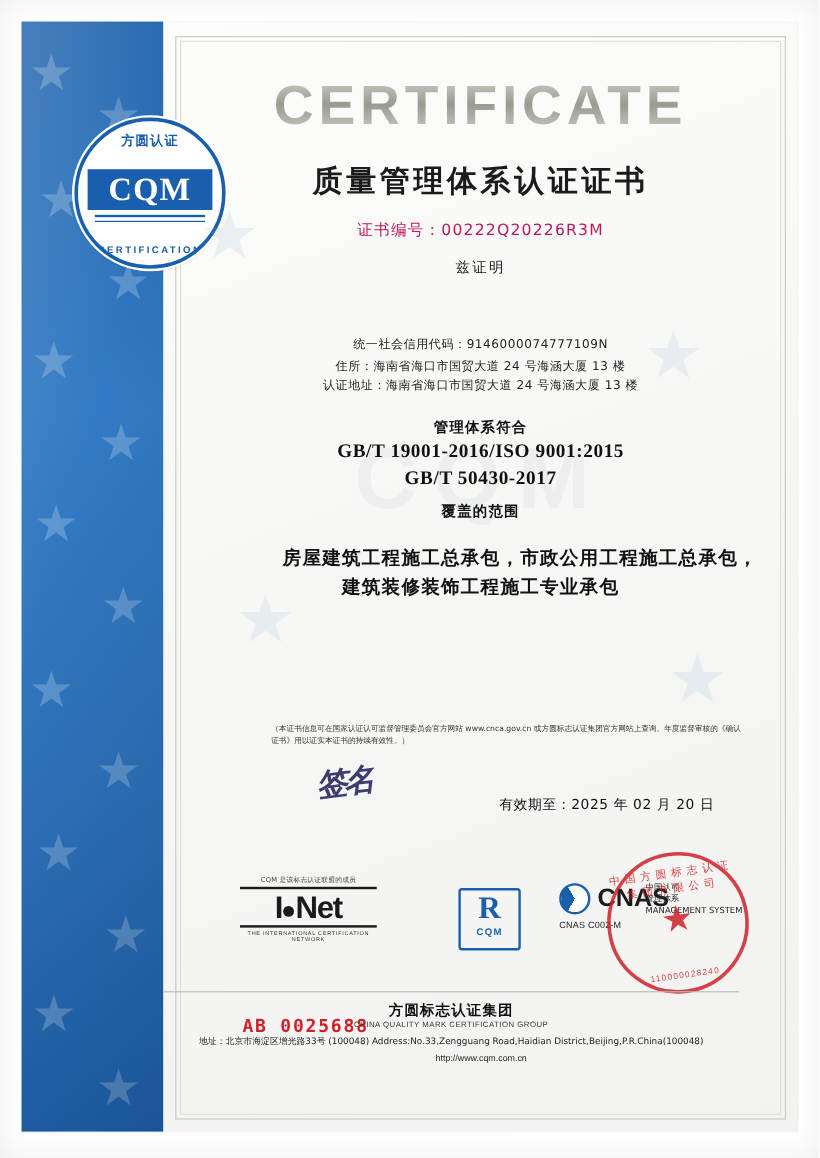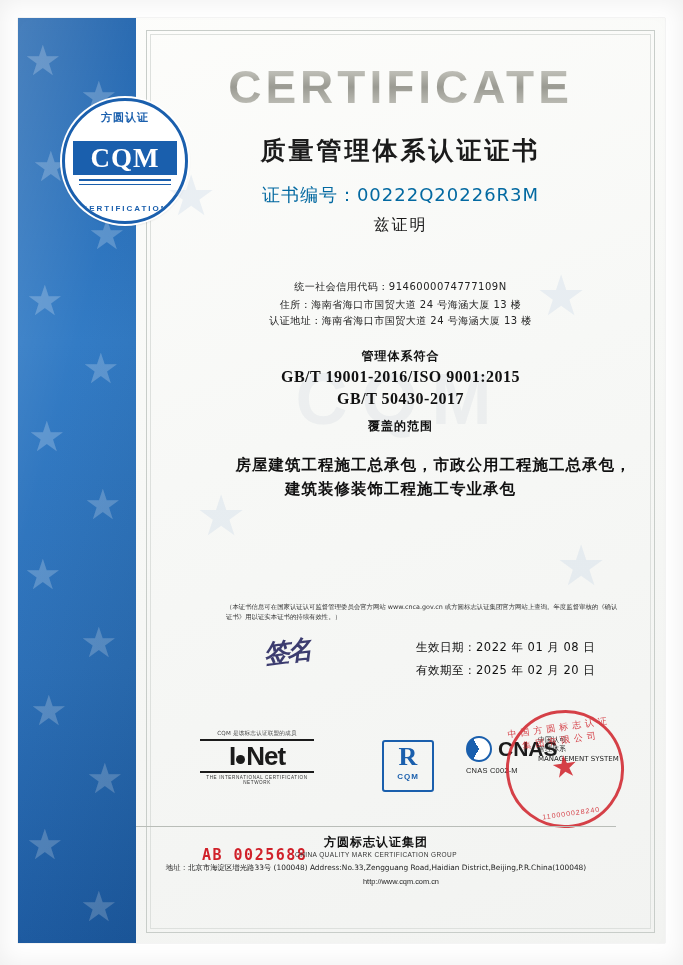--- a/index.html
+++ b/index.html
@@ -191,32 +191,32 @@
     letter-spacing: 3px;
     color: #1b1b1b;
   }
   .cert-no {
     position: absolute;
     left: 0;
     top: 165px;
     width: 529px;
     text-align: center;
     font-family: "DejaVu Sans", sans-serif;
-    font-size: 18px;
-    letter-spacing: 1px;
-    color: #0369a1;
+    font-size: 13px;
+    letter-spacing: 1px;
+    color: #be185d;
   }
   .hereby {
     position: absolute;
     left: 0;
     top: 197px;
     width: 529px;
     text-align: center;
     font-family: "DejaVu Sans", sans-serif;
-    font-size: 16px;
+    font-size: 12px;
     letter-spacing: 2px;
     color: #1b1b1b;
   }
   .company {
     position: absolute;
     left: 0;
     top: 222px;
     width: 529px;
     text-align: center;
     font-family: "DejaVu Serif", serif;
@@ -621,23 +621,20 @@
     <div class="std-line std-2">GB/T 50430-2017</div>
 
     <div class="scope-label">覆盖的范围</div>
     <div class="scope-line scope-1">房屋建筑工程施工总承包，市政公用工程施工总承包，</div>
     <div class="scope-line scope-2">建筑装修装饰工程施工专业承包</div>
 
     <div class="note">（本证书信息可在国家认证认可监督管理委员会官方网站 www.cnca.gov.cn 或方圆标志认证集团官方网站上查询。年度监督审核的《确认证书》用以证实本证书的持续有效性。）</div>
 
     <div class="signature">签名</div>
 
-    <div class="date-line date-1">
-      <span>生效日期：</span><span>2022 年 01 月 08 日</span>
-    </div>
     <div class="date-line date-2">
       <span>有效期至：</span><span>2025 年 02 月 20 日</span>
     </div>
 
     <div class="ionet">
       <div class="top-cn">CQM 是该标志认证联盟的成员</div>
       <div class="rule"></div>
       <div class="mark">
         <span>I</span><span class="dot"></span><span>Net</span>
       </div>

